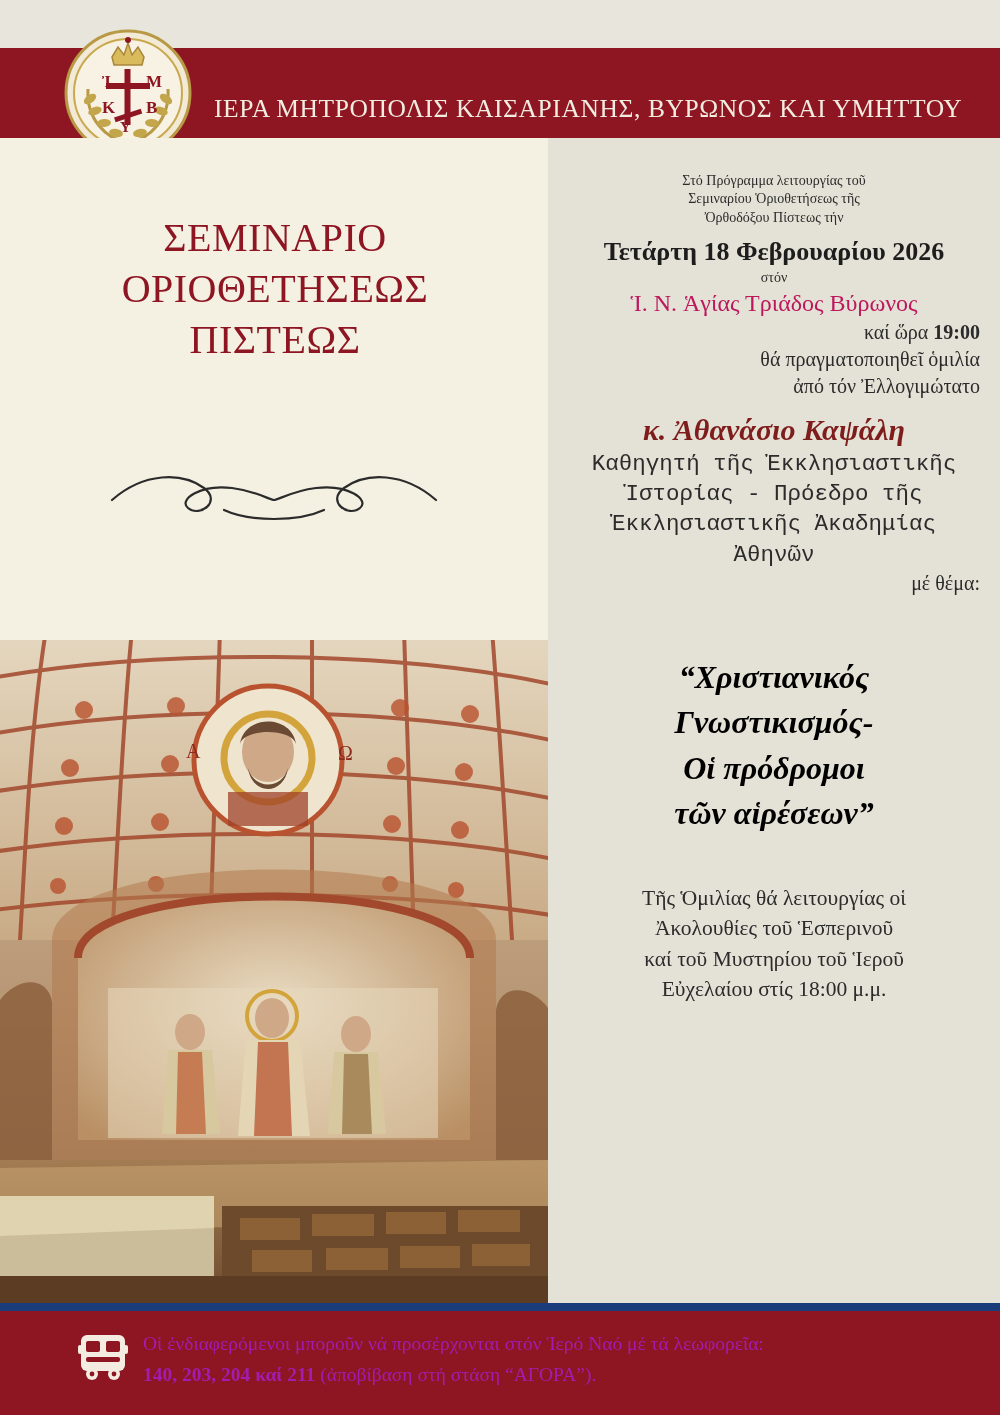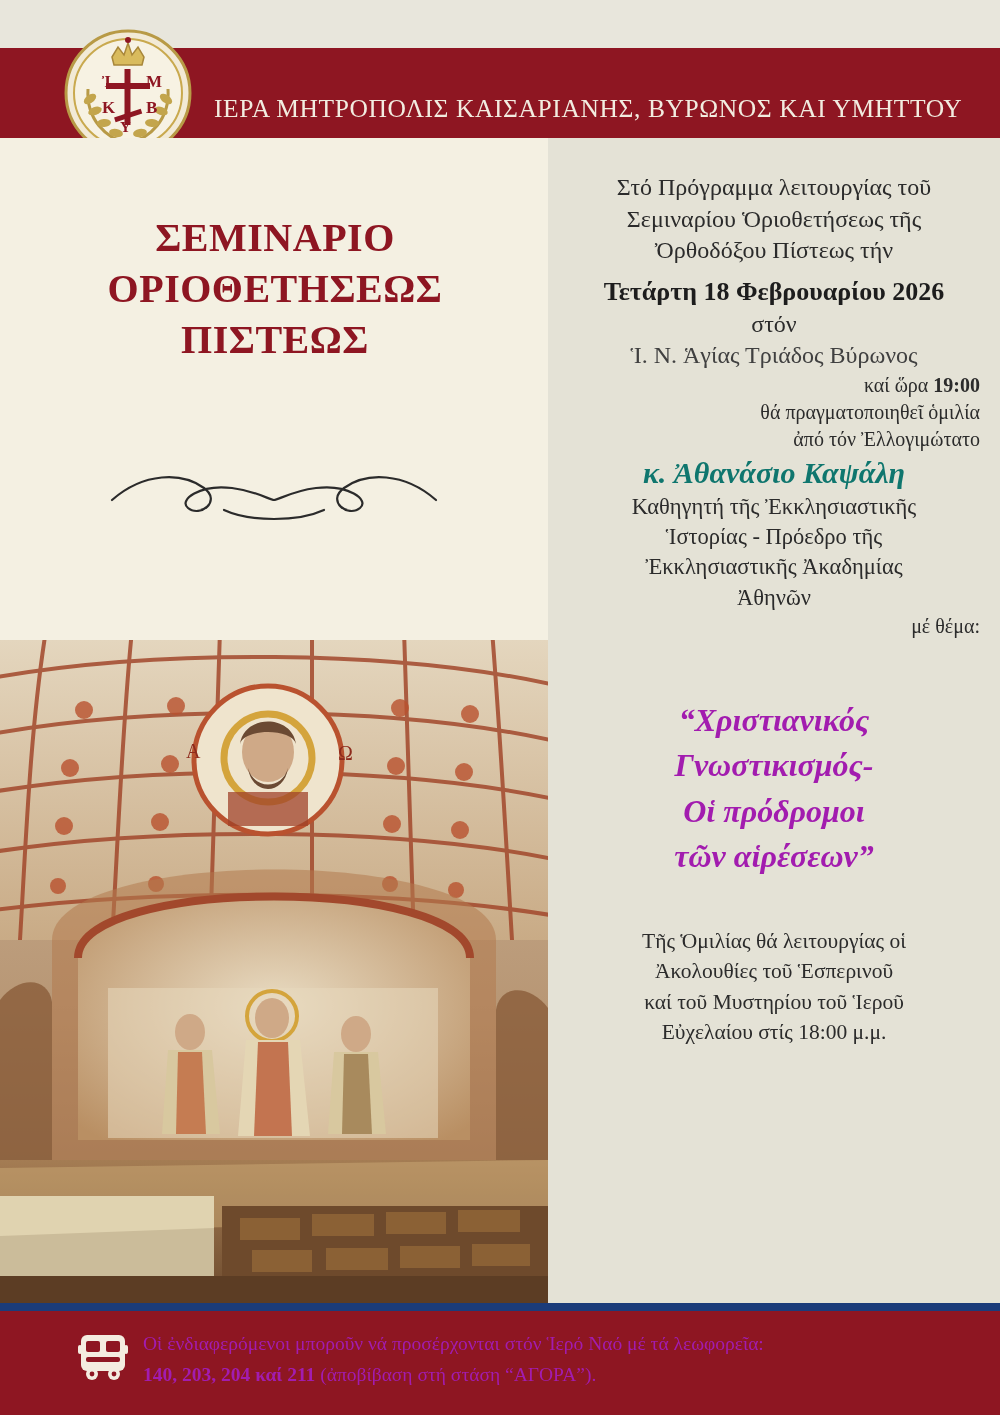--- a/index.html
+++ b/index.html
@@ -48,21 +48,21 @@
     left: 0; top: 138px;
     width: 548px; height: 1165px;
     background: #f4f0e2;
   }
   .seminar-title {
     position: absolute;
     left: 40px; top: 212px;
     width: 470px;
     text-align: center;
     color: #8e1622;
-    font-weight: bold;
+    font-weight: normal;
     font-size: 40px;
     line-height: 1.28;
     letter-spacing: 0.5px;
   }
   .flourish {
     position: absolute;
     left: 104px; top: 470px;
     width: 340px; height: 56px;
   }
 
@@ -79,37 +79,37 @@
   
   .right-col {
     position: absolute;
     left: 548px; top: 138px;
     width: 452px; height: 1165px;
     background: #e4e2d6;
     padding: 34px 20px 0 20px;
     text-align: center;
     color: #2b2b2b;
   }
-  .r-line { font-size: 24px; line-height: 1.32; }
+  .r-line { font-size: 14px; line-height: 1.32; }
   .r-strong {
     font-size: 26px; font-weight: bold; line-height: 1.3;
     color: #1d1d1d;
   }
   .r-mid {
-    font-size: 24px; line-height: 1.32; color: #404040;
+    font-size: 24px; line-height: 1.32; color: #be185d;
   }
   .r-small { font-size: 20px; line-height: 1.34; text-align: right; }
   .speaker {
     font-size: 30px; font-weight: bold; font-style: italic;
-    line-height: 1.3; color: #0f766e;
-  }
-  .speaker-role { font-size: 22.5px; line-height: 1.35; }
+    line-height: 1.3; margin-top: 10px; color: #7f1d1d;
+  }
+  .speaker-role { font-size: 22.5px; line-height: 1.35; font-family: Liberation Mono, monospace; }
   .theme {
     font-size: 32px; font-style: italic; font-weight: bold;
-    line-height: 1.42; color: #a21caf;
+    line-height: 1.42; color: #000000;
   }
   .closing { font-size: 21.5px; line-height: 1.42; }
   .gap-s { height: 8px; }
   .gap-l { height: 46px; }
   .gap-xl { height: 58px; }
 
   
   .blue-rule {
     position: absolute;
     left: 0; top: 1303px;

